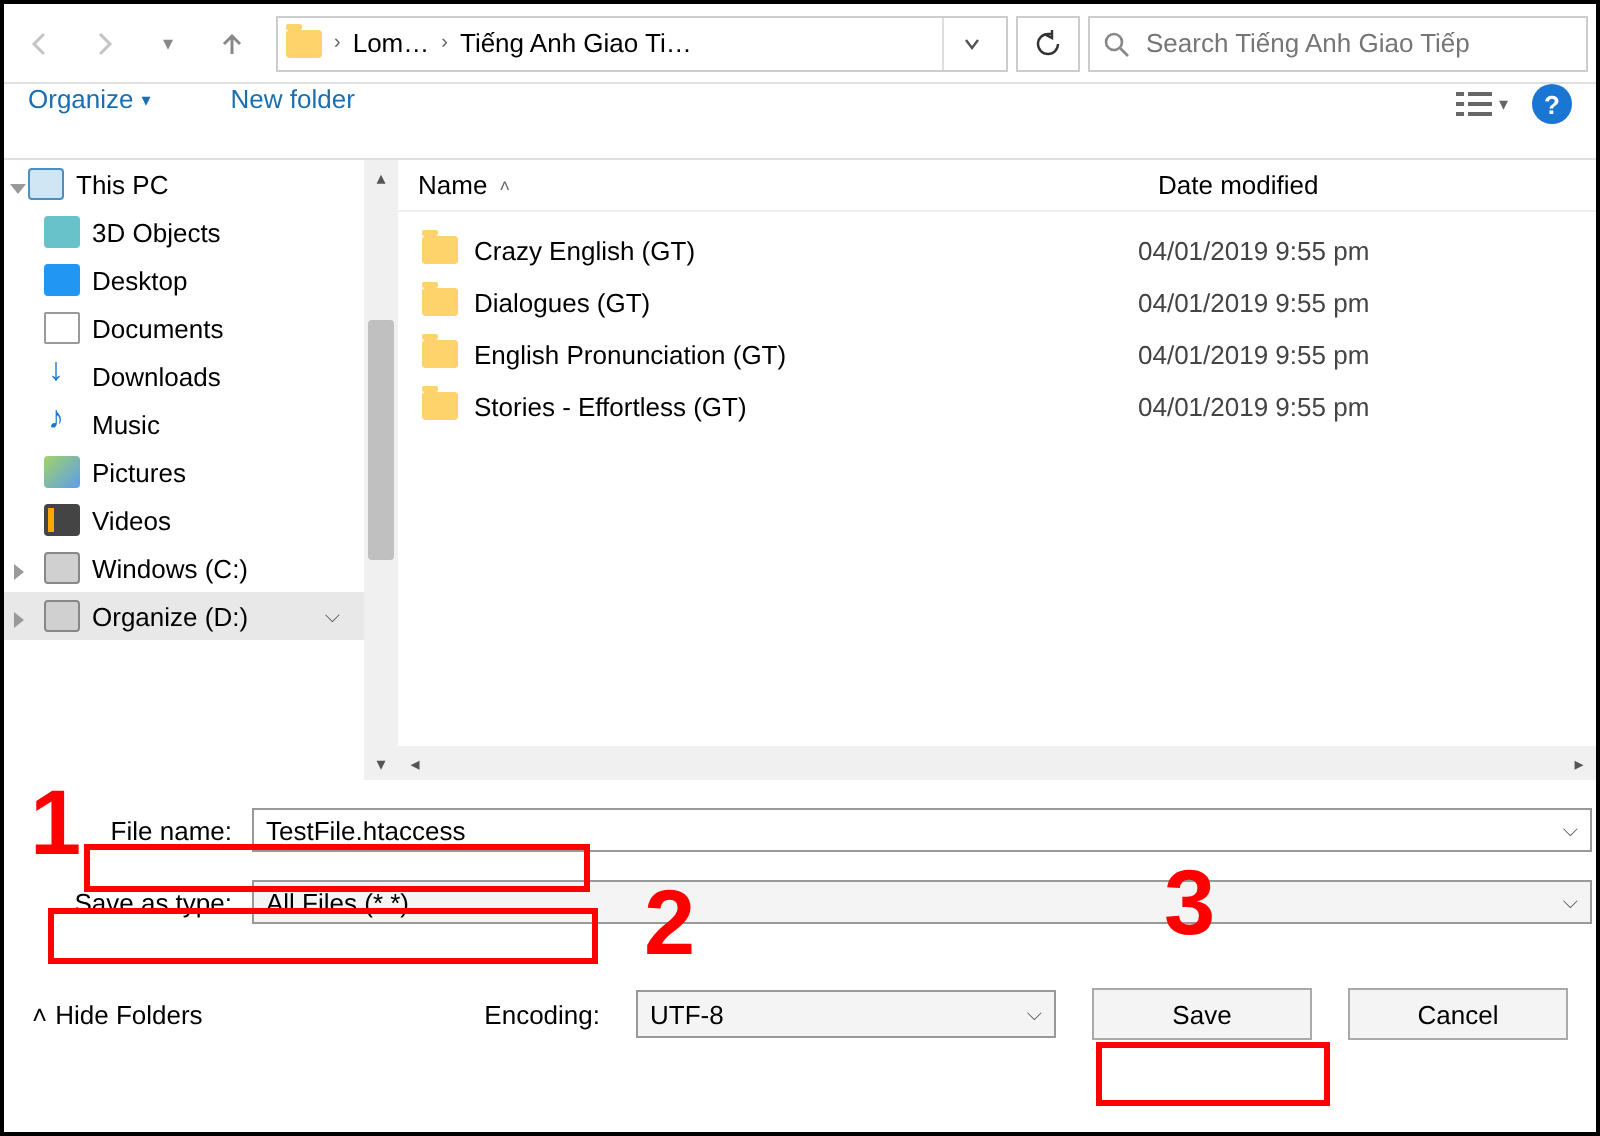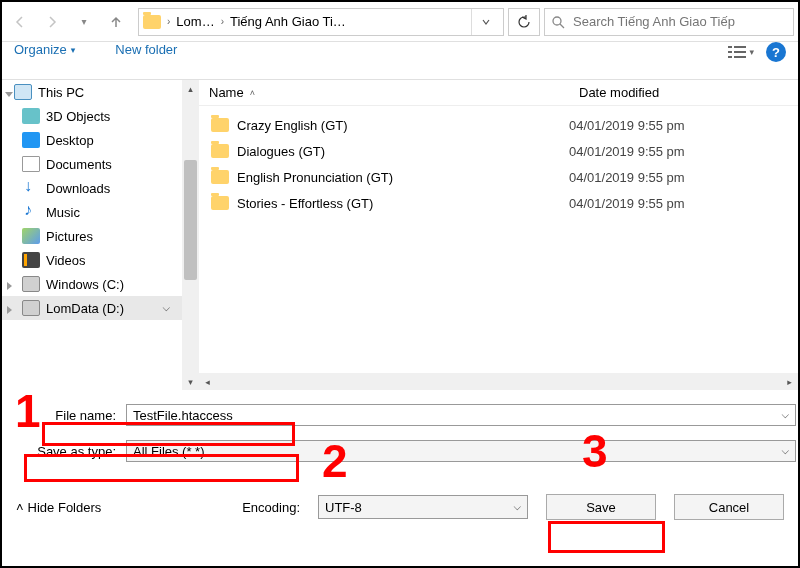--- a/index.html
+++ b/index.html
@@ -357,21 +357,21 @@
       <span>Videos</span>
     </div>
     <div class="sideitem">
       <span class="triangle"></span>
       <span class="sideicon drive"></span>
       <span>Windows (C:)</span>
     </div>
     <div class="sideitem sel">
       <span class="triangle"></span>
       <span class="sideicon drive"></span>
-      <span>LomData (D:)</span>
+      <span>Organize (D:)</span>
       <span style="margin-left:auto;font-size:10px;color:#555;margin-right:4px;">⌵</span>
     </div>
   </div>
   <div class="vscroll">
     <div class="arrow">▴</div>
     <div class="thumb" style="top:80px;height:120px;"></div>
     <div class="arrow" style="position:absolute;bottom:0;">▾</div>
   </div>
   <div class="content">
     <div class="headers">

